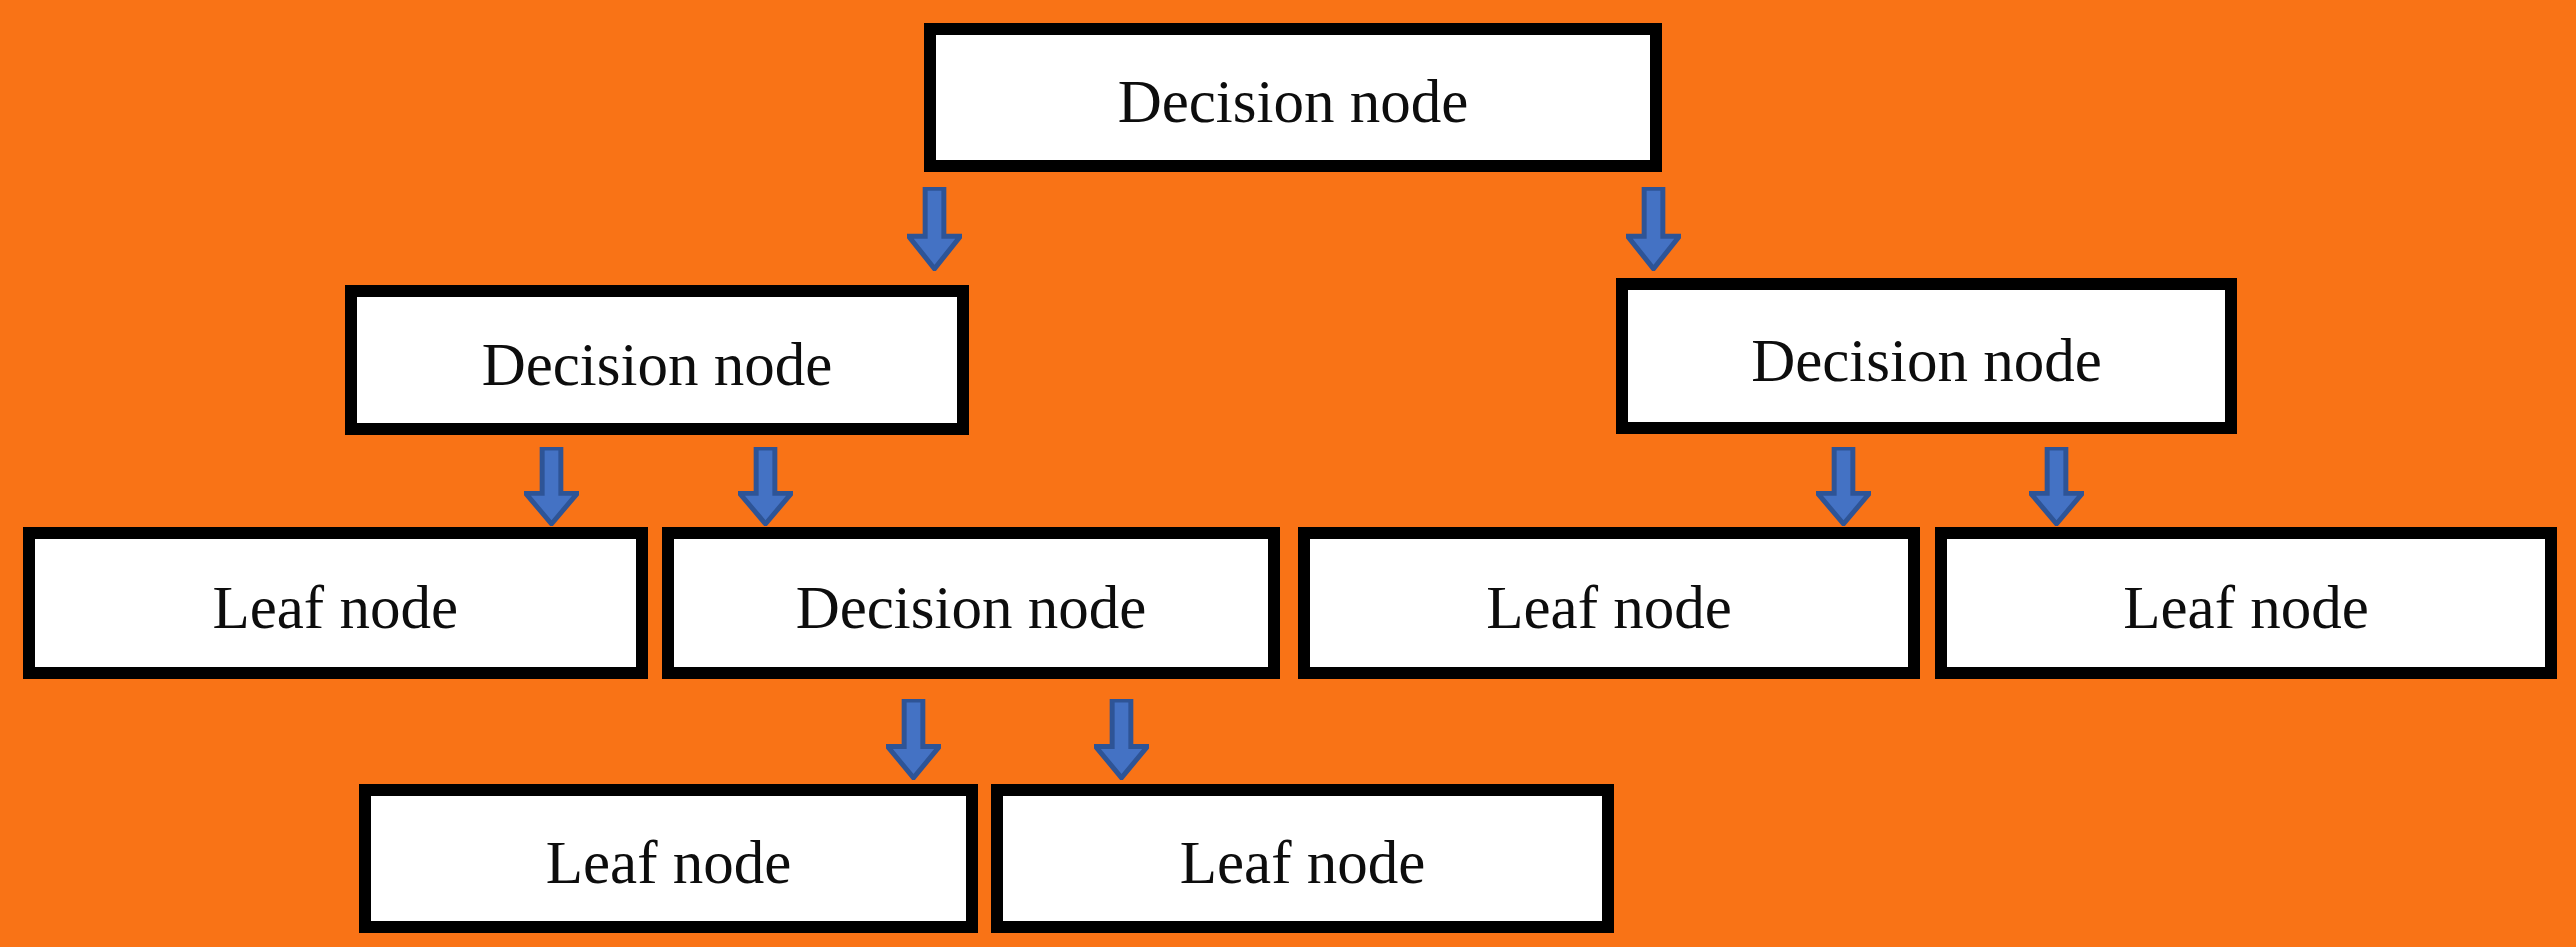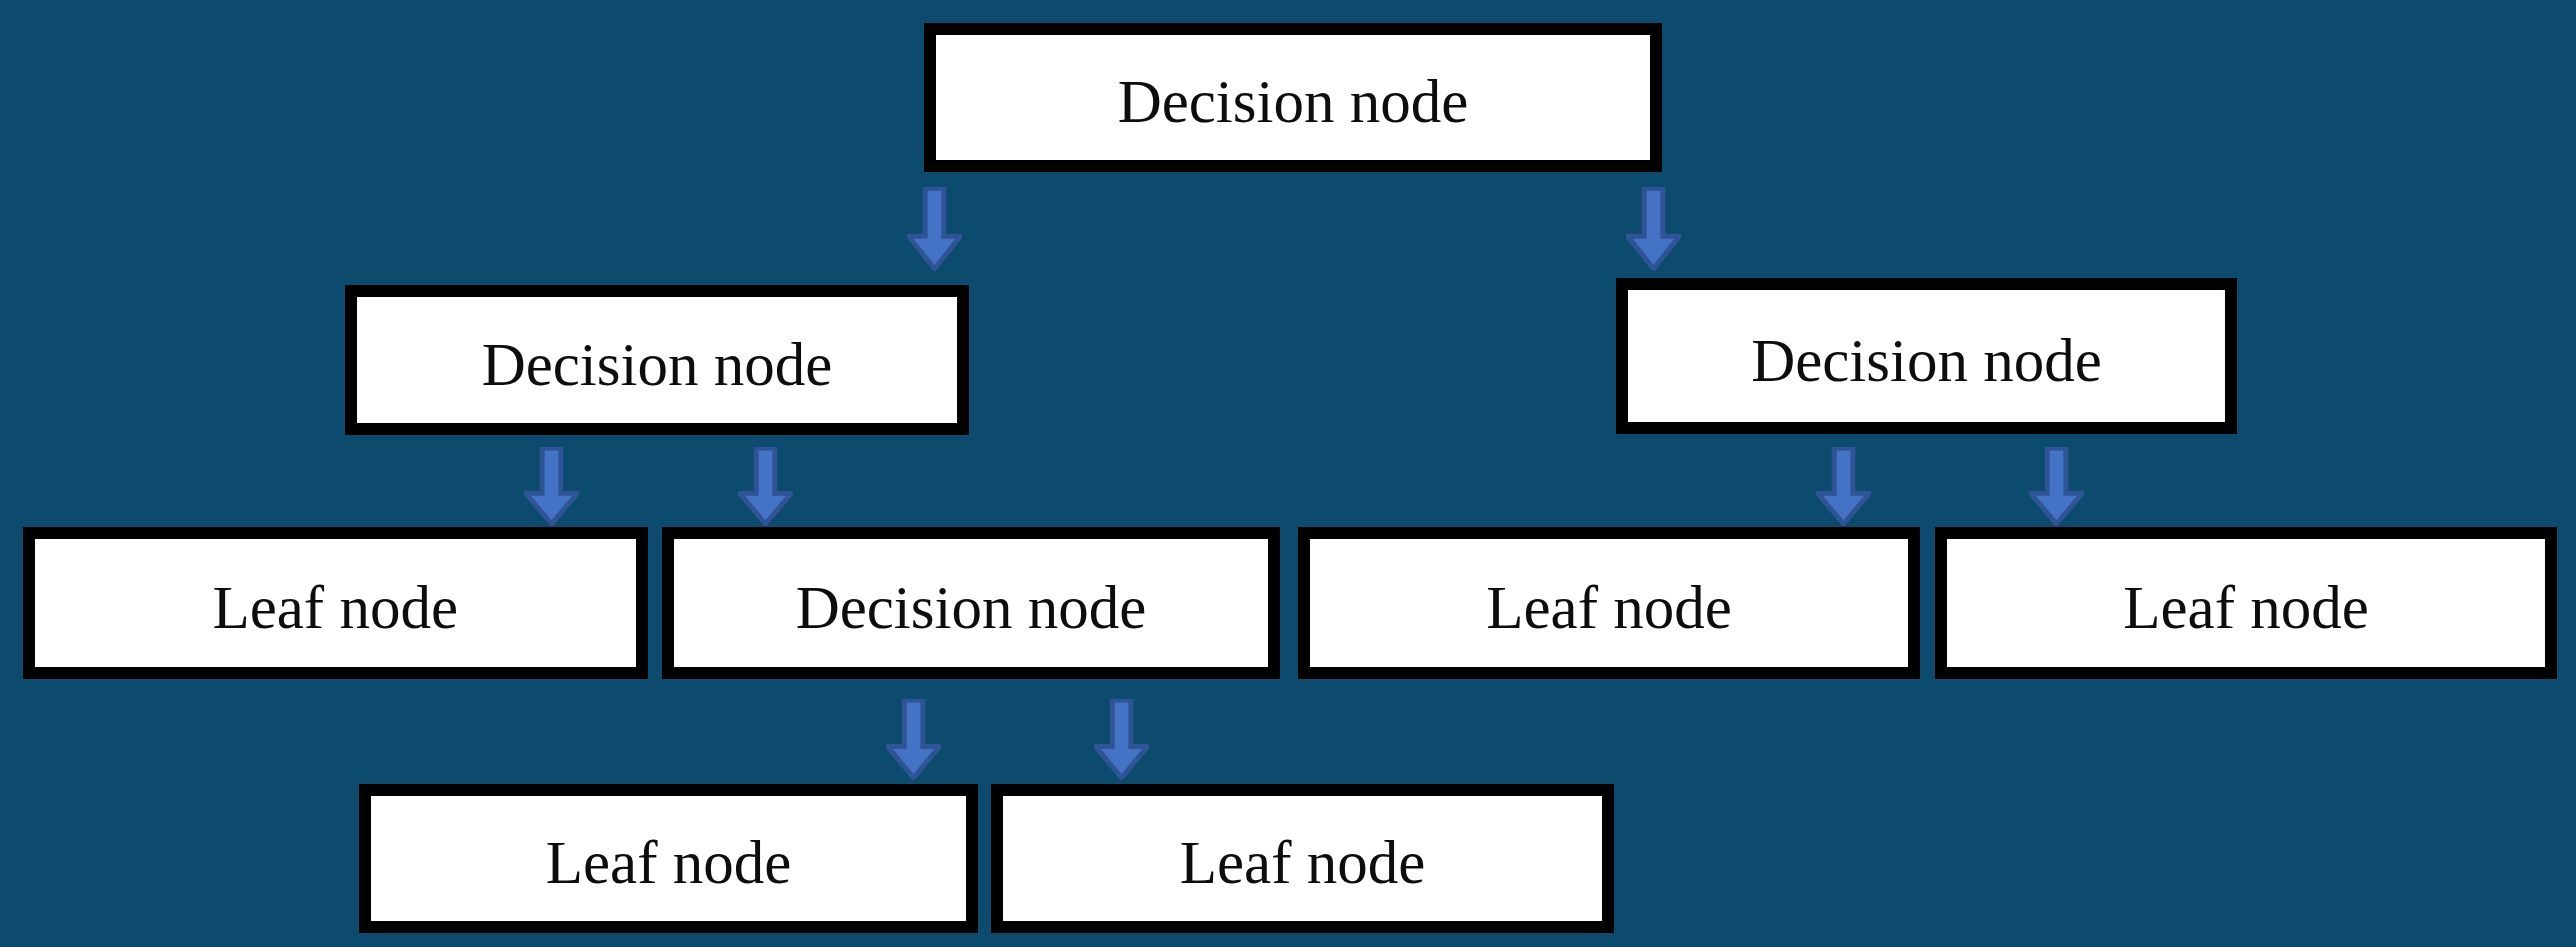--- a/index.html
+++ b/index.html
@@ -40,21 +40,21 @@
   }
   .arrow svg {
     display: block;
     width: 100%;
     height: 100%;
   }
 </style>
 </head>
 <body>
 
-<div id="canvas" style="width: 2576px; height: 947px; background: #0c4a6e;">
+<div id="canvas" style="width: 2576px; height: 947px; background: #f97316;">
     <div class="arrow" style="left: 907px; top: 187px; width: 55px; height: 84px;">
       <svg viewBox="0 0 100 150" preserveAspectRatio="none">
         <path d="M 33,2 L 67,2 L 67,88 L 97,88 L 50,146 L 3,88 L 33,88 Z" fill="#4472C4" stroke="#2E5496" stroke-width="9" stroke-linejoin="miter"></path>
       </svg>
     </div>
     <div class="arrow" style="left: 1626px; top: 187px; width: 55px; height: 84px;">
       <svg viewBox="0 0 100 150" preserveAspectRatio="none">
         <path d="M 33,2 L 67,2 L 67,88 L 97,88 L 50,146 L 3,88 L 33,88 Z" fill="#4472C4" stroke="#2E5496" stroke-width="9" stroke-linejoin="miter"></path>
       </svg>
     </div>

